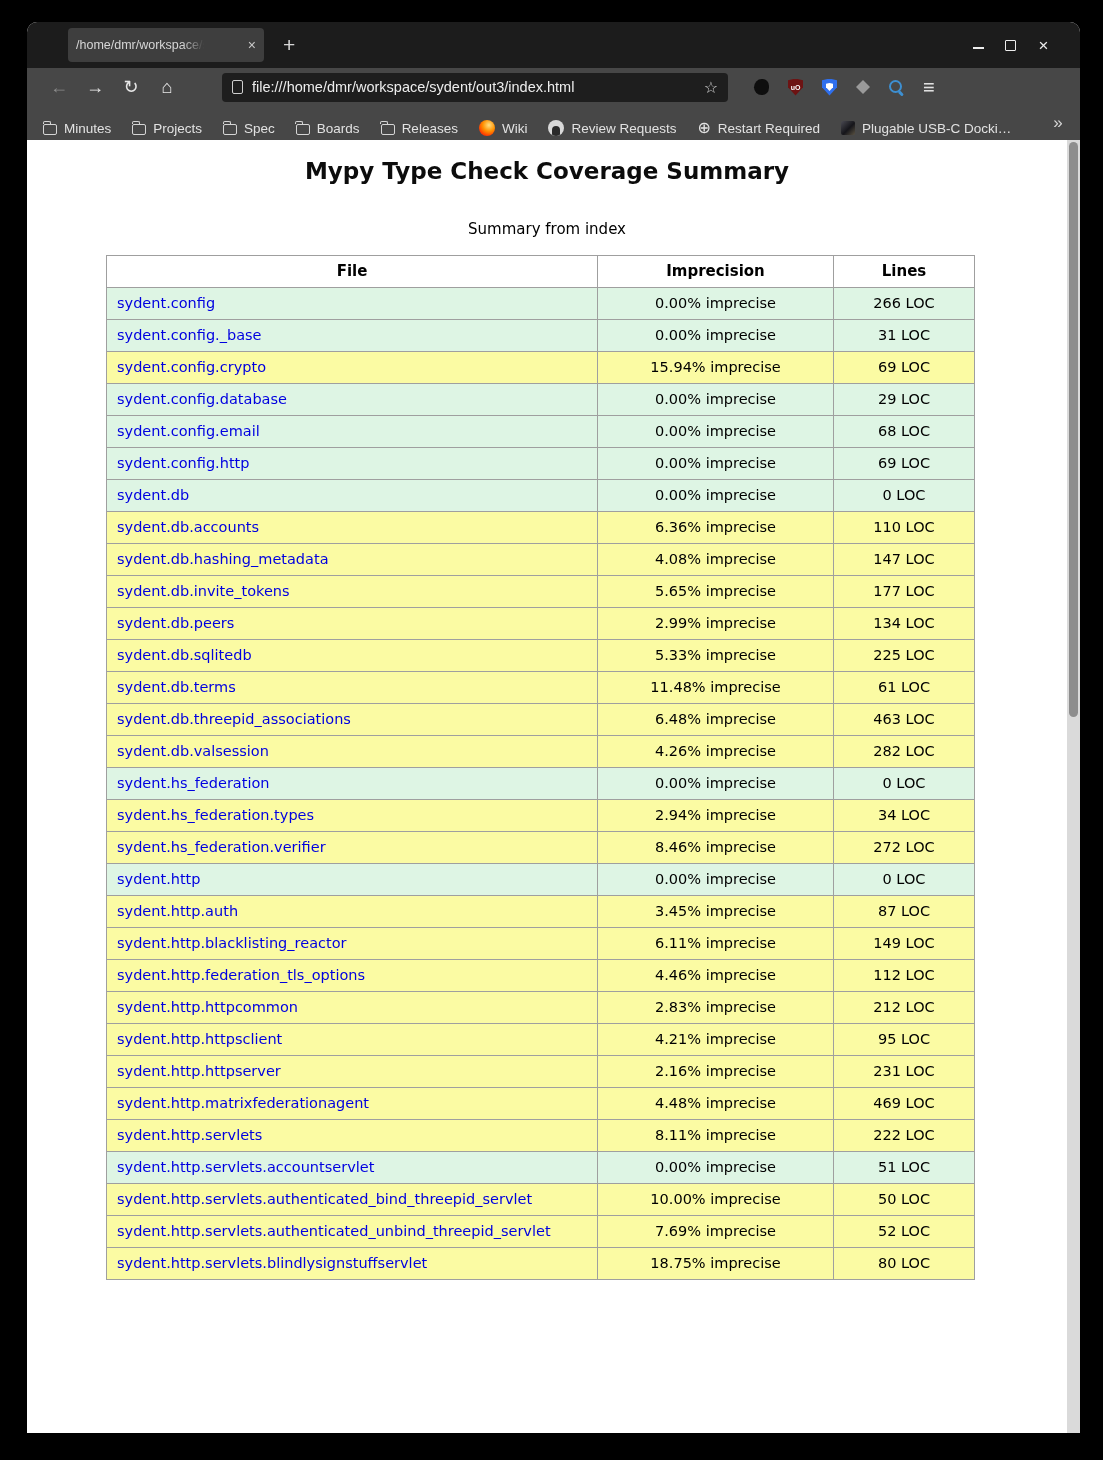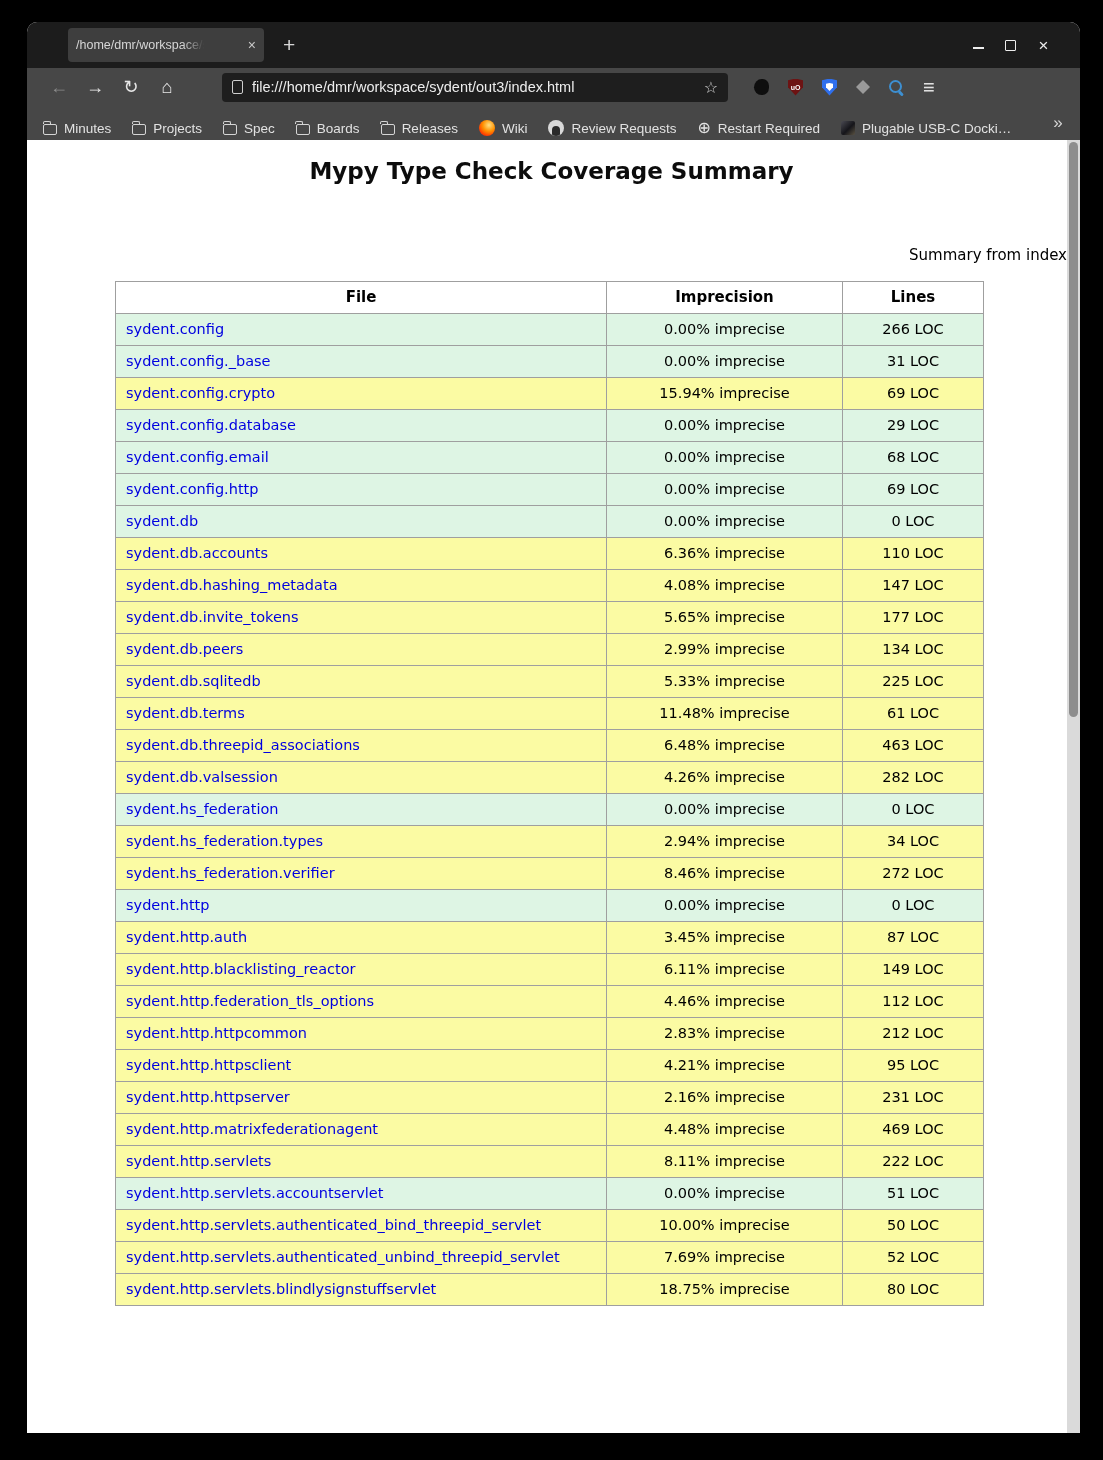--- a/index.html
+++ b/index.html
@@ -80,24 +80,24 @@
           background:linear-gradient(135deg,#4a4a52 0%,#15151a 55%,#5a5242 100%);}
   .bm-spacer{flex:1;}
   .chevrons{font-size:17px;color:#d6d6d6;}
 
   
   .content{flex:1;background:#fff;position:relative;overflow:hidden;
            font-family:"DejaVu Sans",sans-serif;color:#000;}
   .scroll-track{position:absolute;right:0;top:0;width:13px;height:100%;background:#dadada;}
   .scroll-thumb{position:absolute;left:2px;right:2px;top:2px;height:575px;
            background:#8d8d8d;border-radius:5px;}
-  .page{position:absolute;left:0;top:0;right:13px;padding-left:9px;}
+  .page{position:absolute;left:0;top:0;right:13px;}
   .page h1{text-align:center;margin-top:18px;font-size:23px;color:#0c0c0c;
            font-family:"DejaVu Sans",sans-serif;font-weight:bold;}
-  .page .caption{text-align:right;margin-top:62px;font-size:15px;}
+  .page .caption{text-align:center;margin-top:36px;font-size:15px;}
   table.coverage{margin:17px 0 12px 79px;width:868px;border-collapse:collapse;
            font-size:14.5px;table-layout:fixed;}
   .coverage th,.coverage td{border:1px solid #9f9f9f;padding:6px 10px;line-height:19px;
            overflow:hidden;white-space:nowrap;}
   .coverage th{font-weight:bold;text-align:center;background:#fff;font-size:15px;}
   .coverage col.c-file{width:491px;}
   .coverage col.c-imp{width:236px;}
   .coverage col.c-loc{width:141px;}
   .coverage td.imp,.coverage td.loc{text-align:center;}
   .coverage td.file{text-align:left;}

